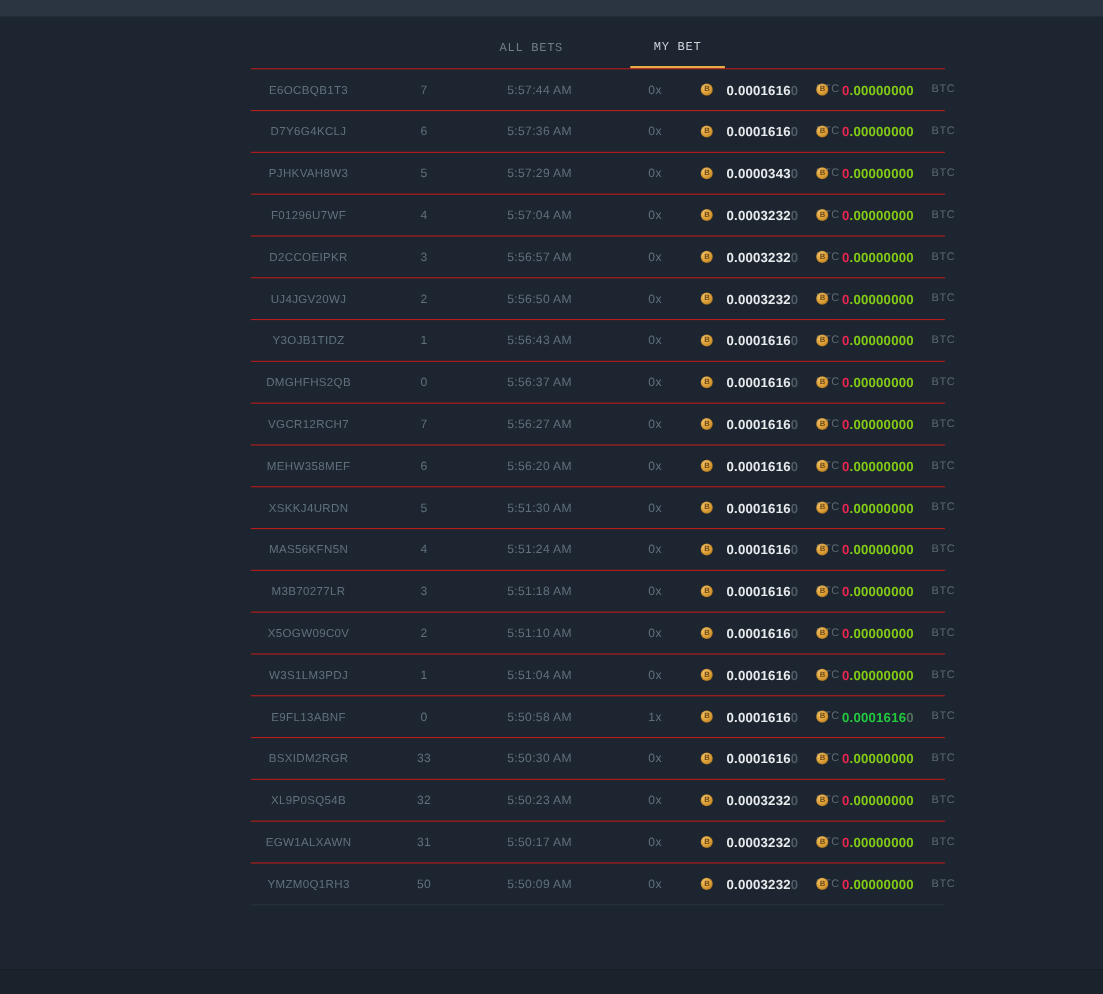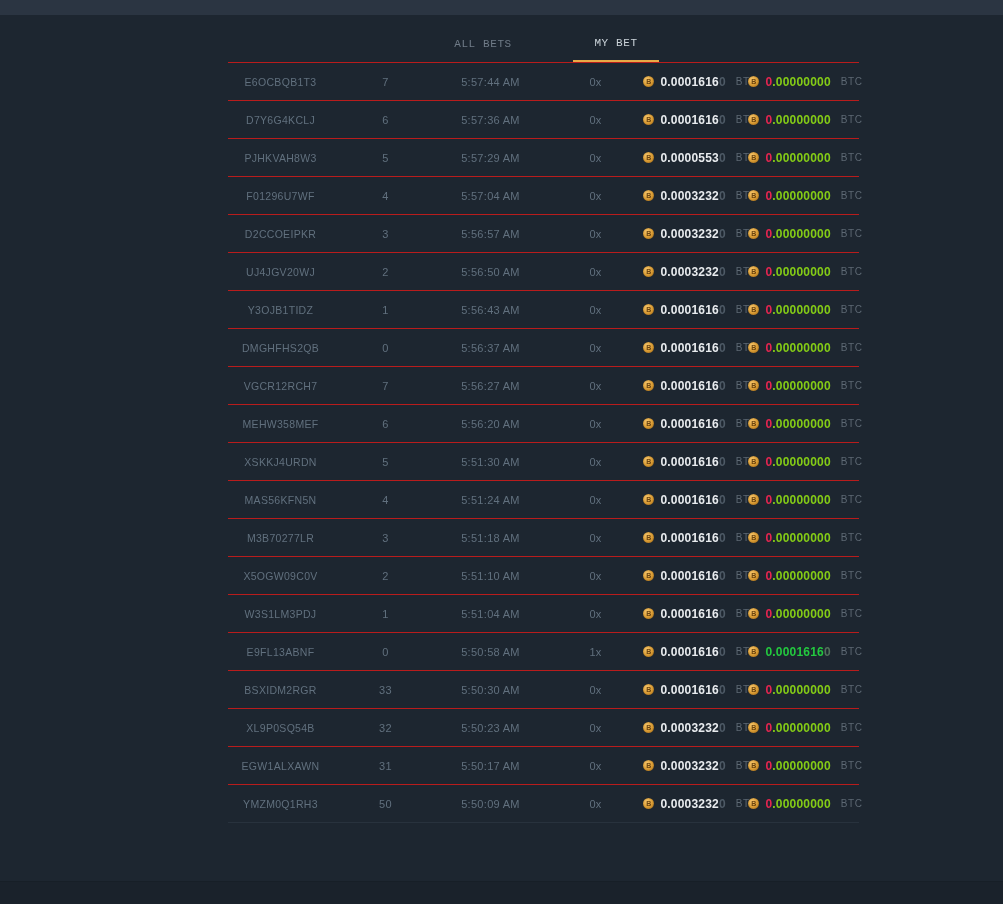--- a/index.html
+++ b/index.html
@@ -33,21 +33,21 @@
   
   .tbody{}
   .row{
     display:grid;grid-template-columns:repeat(6,105px);height:37px;
     align-items:center;border-top:1px solid #b91c1c;
   }
   .tbody .row:last-child{border-bottom:1px solid #28323d;}
   .cell{text-align:center;font-size:11px;color:#61707e;letter-spacing:0.3px;white-space:nowrap;}
   .cell.hash{font-size:10.5px;}
   
-  .money{display:flex;align-items:center;justify-content:center;gap:6px;}
+  .money{display:flex;align-items:center;justify-content:center;gap:12px;}
   .coin{
     width:11px;height:11px;border-radius:50%;flex:0 0 auto;position:relative;
     background:radial-gradient(circle at 35% 30%, #f6c468, #d99b33 55%, #a8701d);
     box-shadow:inset 0 0 1px rgba(0,0,0,.5);
   }
   .coin::after{
     content:"B";position:absolute;left:0;top:0;width:11px;height:11px;
     font-size:7px;line-height:11px;text-align:center;font-weight:bold;
     color:rgba(94,58,10,.9);
   }
@@ -108,21 +108,21 @@
     </div>
   </div>
 
   <div class="row">
     <div class="cell hash">PJHKVAH8W3</div>
     <div class="cell">5</div>
     <div class="cell">5:57:29 AM</div>
     <div class="cell">0x</div>
     <div class="cell money">
       <span class="coin"></span>
-      <span class="val"><span class="val-main">0.0000553</span><span class="trail">0</span></span>
+      <span class="val"><span class="val-main">0.0000343</span><span class="trail">0</span></span>
       <span class="unit">BTC</span>
     </div>
     <div class="cell money earn loss">
       <span class="coin"></span>
       <span class="val"><span class="val-main">0</span><span class="trail">.00000000</span></span>
       <span class="unit">BTC</span>
     </div>
   </div>
 
   <div class="row">

